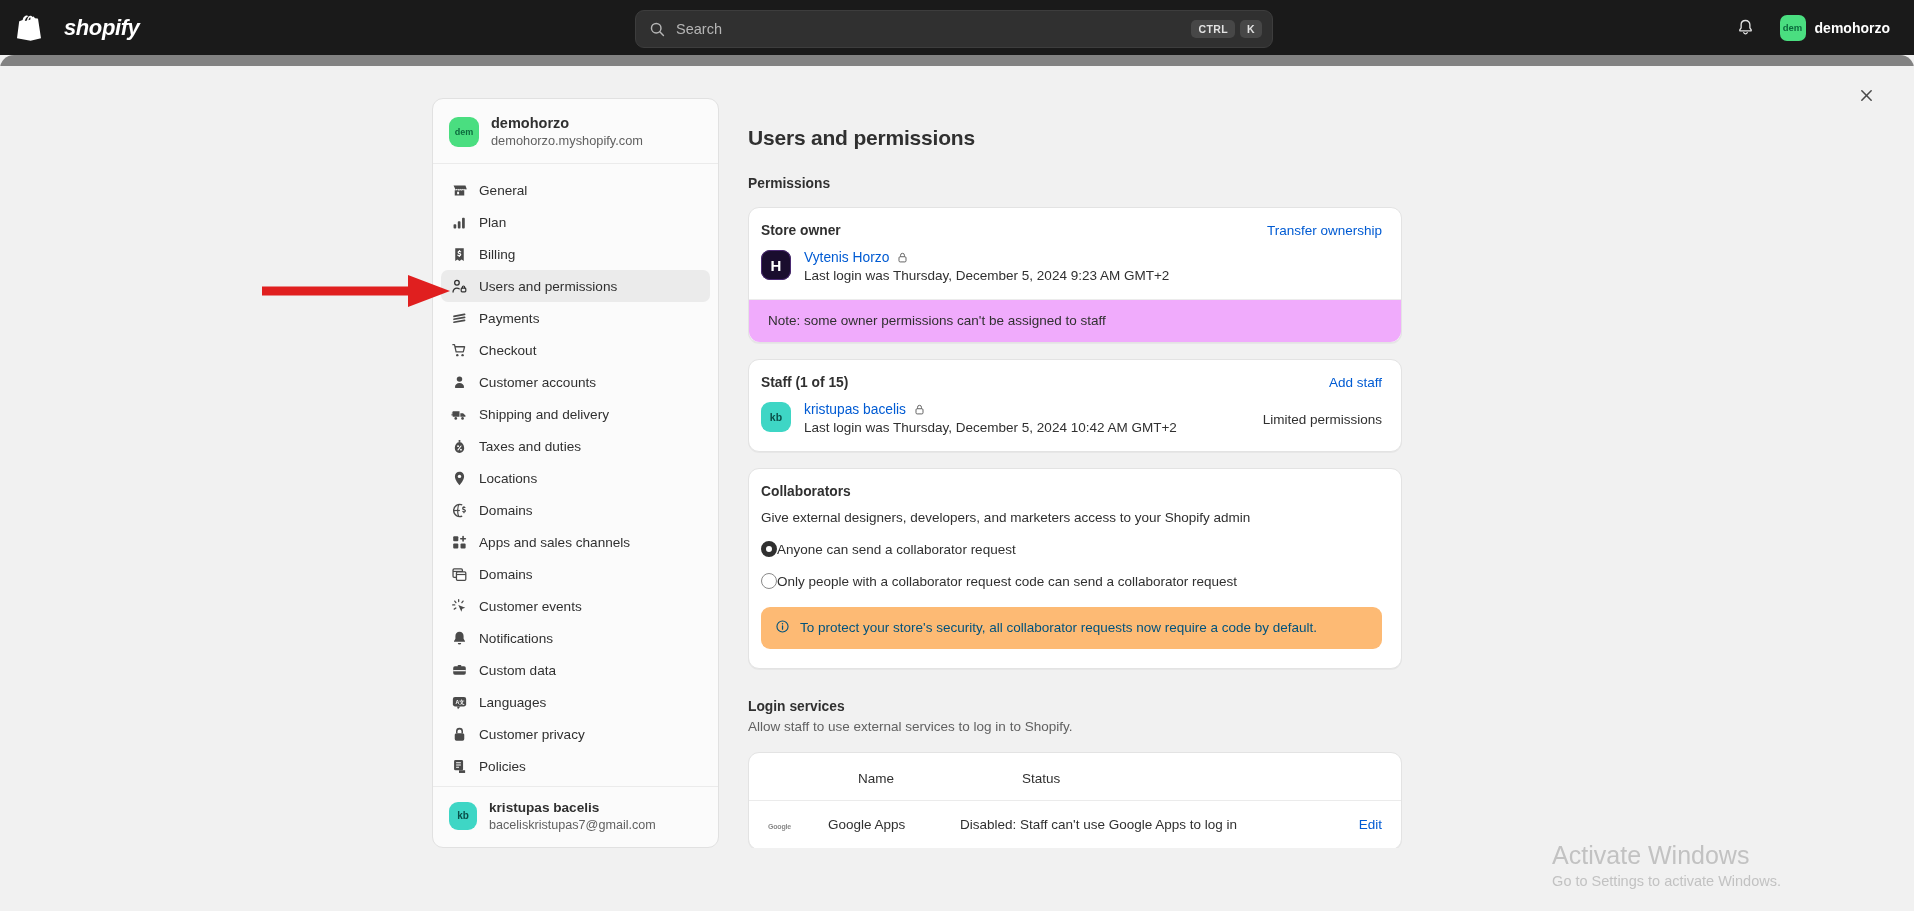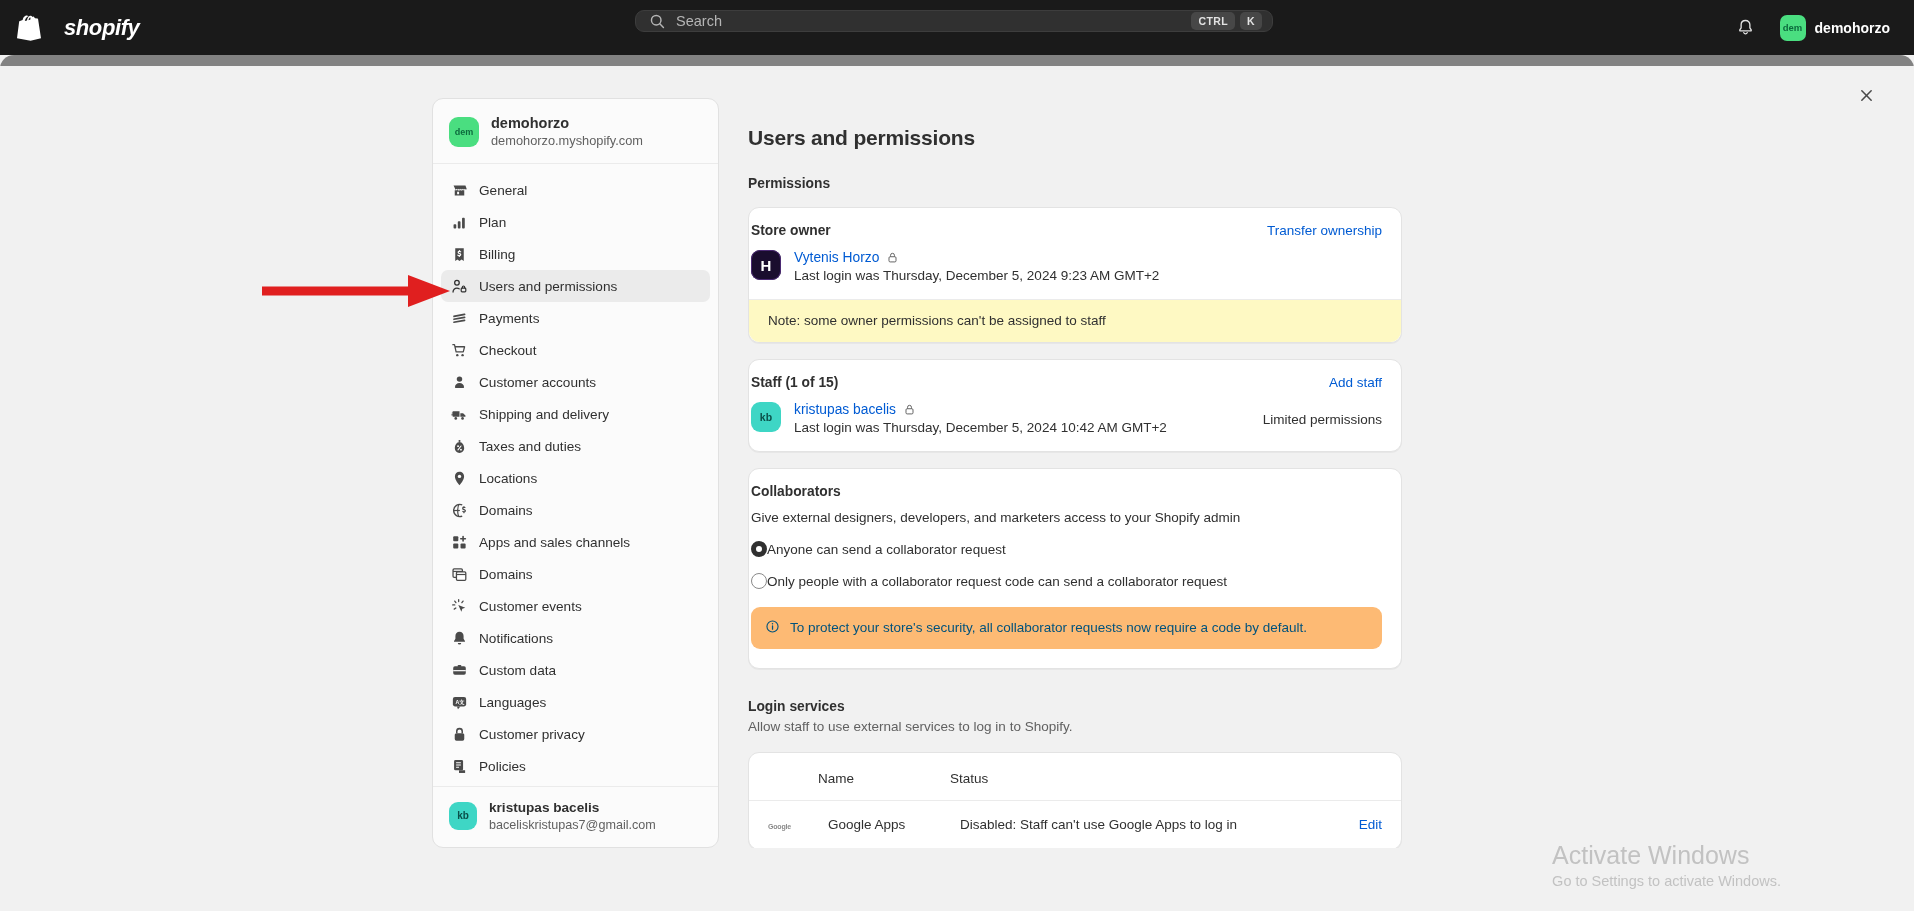--- a/index.html
+++ b/index.html
@@ -22,21 +22,21 @@
     display: flex; align-items: center; gap: 23px;
     margin-left: 17px;
   }
   .logo-bag { width: 24px; height: 27px; display: block; }
   .logo-text {
     color: #ffffff; font-size: 22px; font-weight: 700;
     font-style: italic; letter-spacing: -0.4px;
   }
   .search-box {
     position: absolute; left: 635px; top: 10px;
-    width: 638px; height: 22px;
+    width: 638px; height: 38px;
     background: #303030;
     border: 1px solid #3d3d3d;
     border-radius: 9px;
     display: flex; align-items: center;
     padding: 0 10px 0 13px;
   }
   .search-icon { width: 17px; height: 17px; flex: 0 0 auto; }
   .search-ph {
     color: #b5b5b5; font-size: 14.5px; margin-left: 10px; flex: 1;
   }
@@ -154,21 +154,21 @@
   .sec-title { font-size: 13.8px; font-weight: 700; color: #303030; }
   .sec-sub { font-size: 13.5px; color: #616161; margin-top: 5px; }
 
   .card {
     background: #ffffff;
     border-radius: 11px;
     border: 1px solid #e3e3e3;
     box-shadow: 0 1px 0 rgba(0,0,0,0.04);
     margin-top: 16px;
   }
-  .card-row { padding: 15px 19px 16px 2px; }
+  .card-row { padding: 15px 19px 16px 12px; }
   .card-head {
     display: flex; align-items: flex-start; justify-content: space-between;
   }
   .card-head-title { font-size: 13.8px; font-weight: 700; color: #303030; }
   .link { font-size: 13.5px; color: #005bd3; cursor: pointer; }
 
   .person { display: flex; align-items: flex-start; gap: 13px; margin-top: 12px; }
   .person-ava-owner {
     width: 30px; height: 30px; border-radius: 9px; flex: 0 0 30px;
     background: #1a0d2e; color: #ffffff;
@@ -183,21 +183,21 @@
     display: flex; align-items: center; justify-content: center;
   }
   .person-body { flex: 1; }
   .person-name-row { display: flex; align-items: center; gap: 7px; }
   .person-name { font-size: 13.8px; color: #005bd3; cursor: pointer; }
   .person-meta { font-size: 13.5px; color: #303030; margin-top: 3px; }
   .person-right { font-size: 13.5px; color: #303030; padding-top: 10px; }
 
   .card-foot {
     border-top: 1px solid #ebebeb;
-    background: #fef9c3;
+    background: #f0abfc;
     border-bottom-left-radius: 11px;
     border-bottom-right-radius: 11px;
     padding: 13px 19px 14px 19px;
     font-size: 13.5px; color: #303030;
   }
 
   .collab-desc { font-size: 13.5px; color: #303030; margin-top: 11px; }
   .radio-row { display: flex; align-items: center; margin-top: 16px; cursor: pointer; }
   .radio {
     width: 16px; height: 16px; border-radius: 50%;
@@ -211,22 +211,23 @@
     margin-top: 18px;
     background: #fdba74;
     border-radius: 9px;
     padding: 12px 14px;
     display: flex; align-items: flex-start; gap: 10px;
   }
   .banner-text { font-size: 13.5px; color: #00527c; line-height: 1.35; }
 
   .tbl-head {
     display: flex; align-items: center;
-    padding: 18px 19px 14px 9px;
+    padding: 18px 19px 14px 17px;
     border-bottom: 1px solid #ebebeb;
+    gap: 32px;
   }
   .tbl-row {
     display: flex; align-items: center;
     padding: 14px 19px 16px 19px;
   }
   .c-logo { width: 60px; flex: 0 0 60px; }
   .c-name { width: 132px; flex: 0 0 132px; font-size: 13.5px; color: #303030; }
   .c-status { flex: 1; font-size: 13.5px; color: #303030; }
   .c-act { flex: 0 0 60px; text-align: right; }
   .th { font-size: 13.5px; color: #303030; font-weight: 400; }

